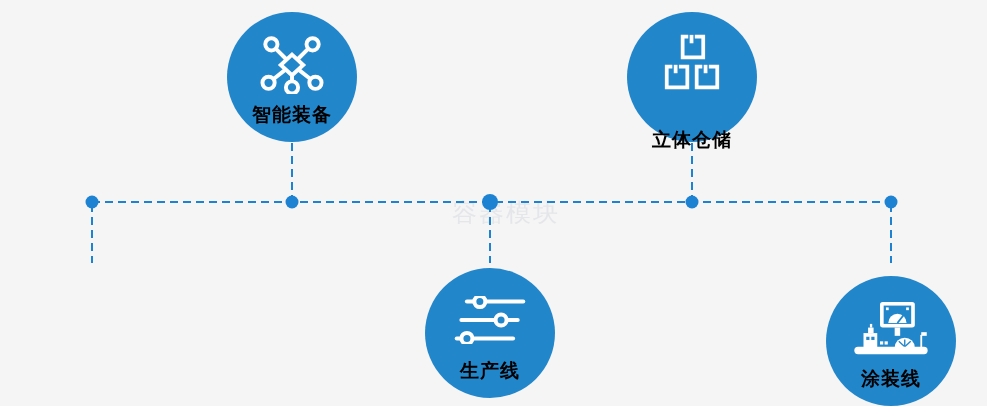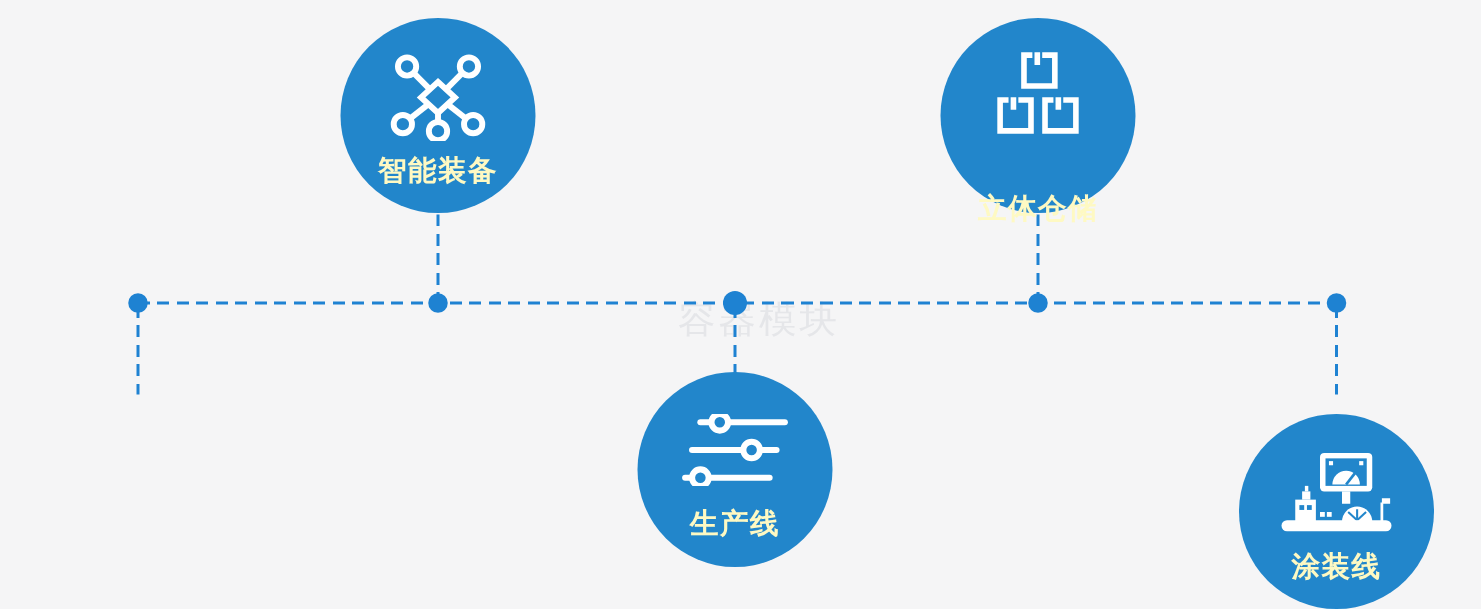--- a/index.html
+++ b/index.html
@@ -36,28 +36,28 @@
 
   
   .node{
     position:absolute;width:130px;height:130px;border-radius:50%;
     background:#2286cb;z-index:3;
     display:flex;flex-direction:column;align-items:center;
     box-sizing:border-box;padding-top:21px;
   }
   .node .icon{height:62px;display:flex;align-items:center;justify-content:center;}
   .node .label{
-    margin-top:9px;color:#fef9c3;font-size:19px;font-weight:700;
+    margin-top:9px;color:#000000;font-size:19px;font-weight:700;
     letter-spacing:1px;white-space:nowrap;line-height:1.1;
   }
 
   .node-smart{left:227px;top:12px;}
   .node-storage{left:627px;top:12px;gap:29px;}
   .node-logistics{left:29px;top:264px;}
-  .node-production{left:425px;top:248px;font-family:Liberation Mono, monospace;}
+  .node-production{left:425px;top:268px;}
   .node-painting{left:826px;top:276px;}
 </style>
 </head>
 <body>
 
 <div id="canvas">
 
   <div class="watermark">容器模块</div>
 
   <div class="hline" style="left:92px;top:201px;width:800px;"></div>

